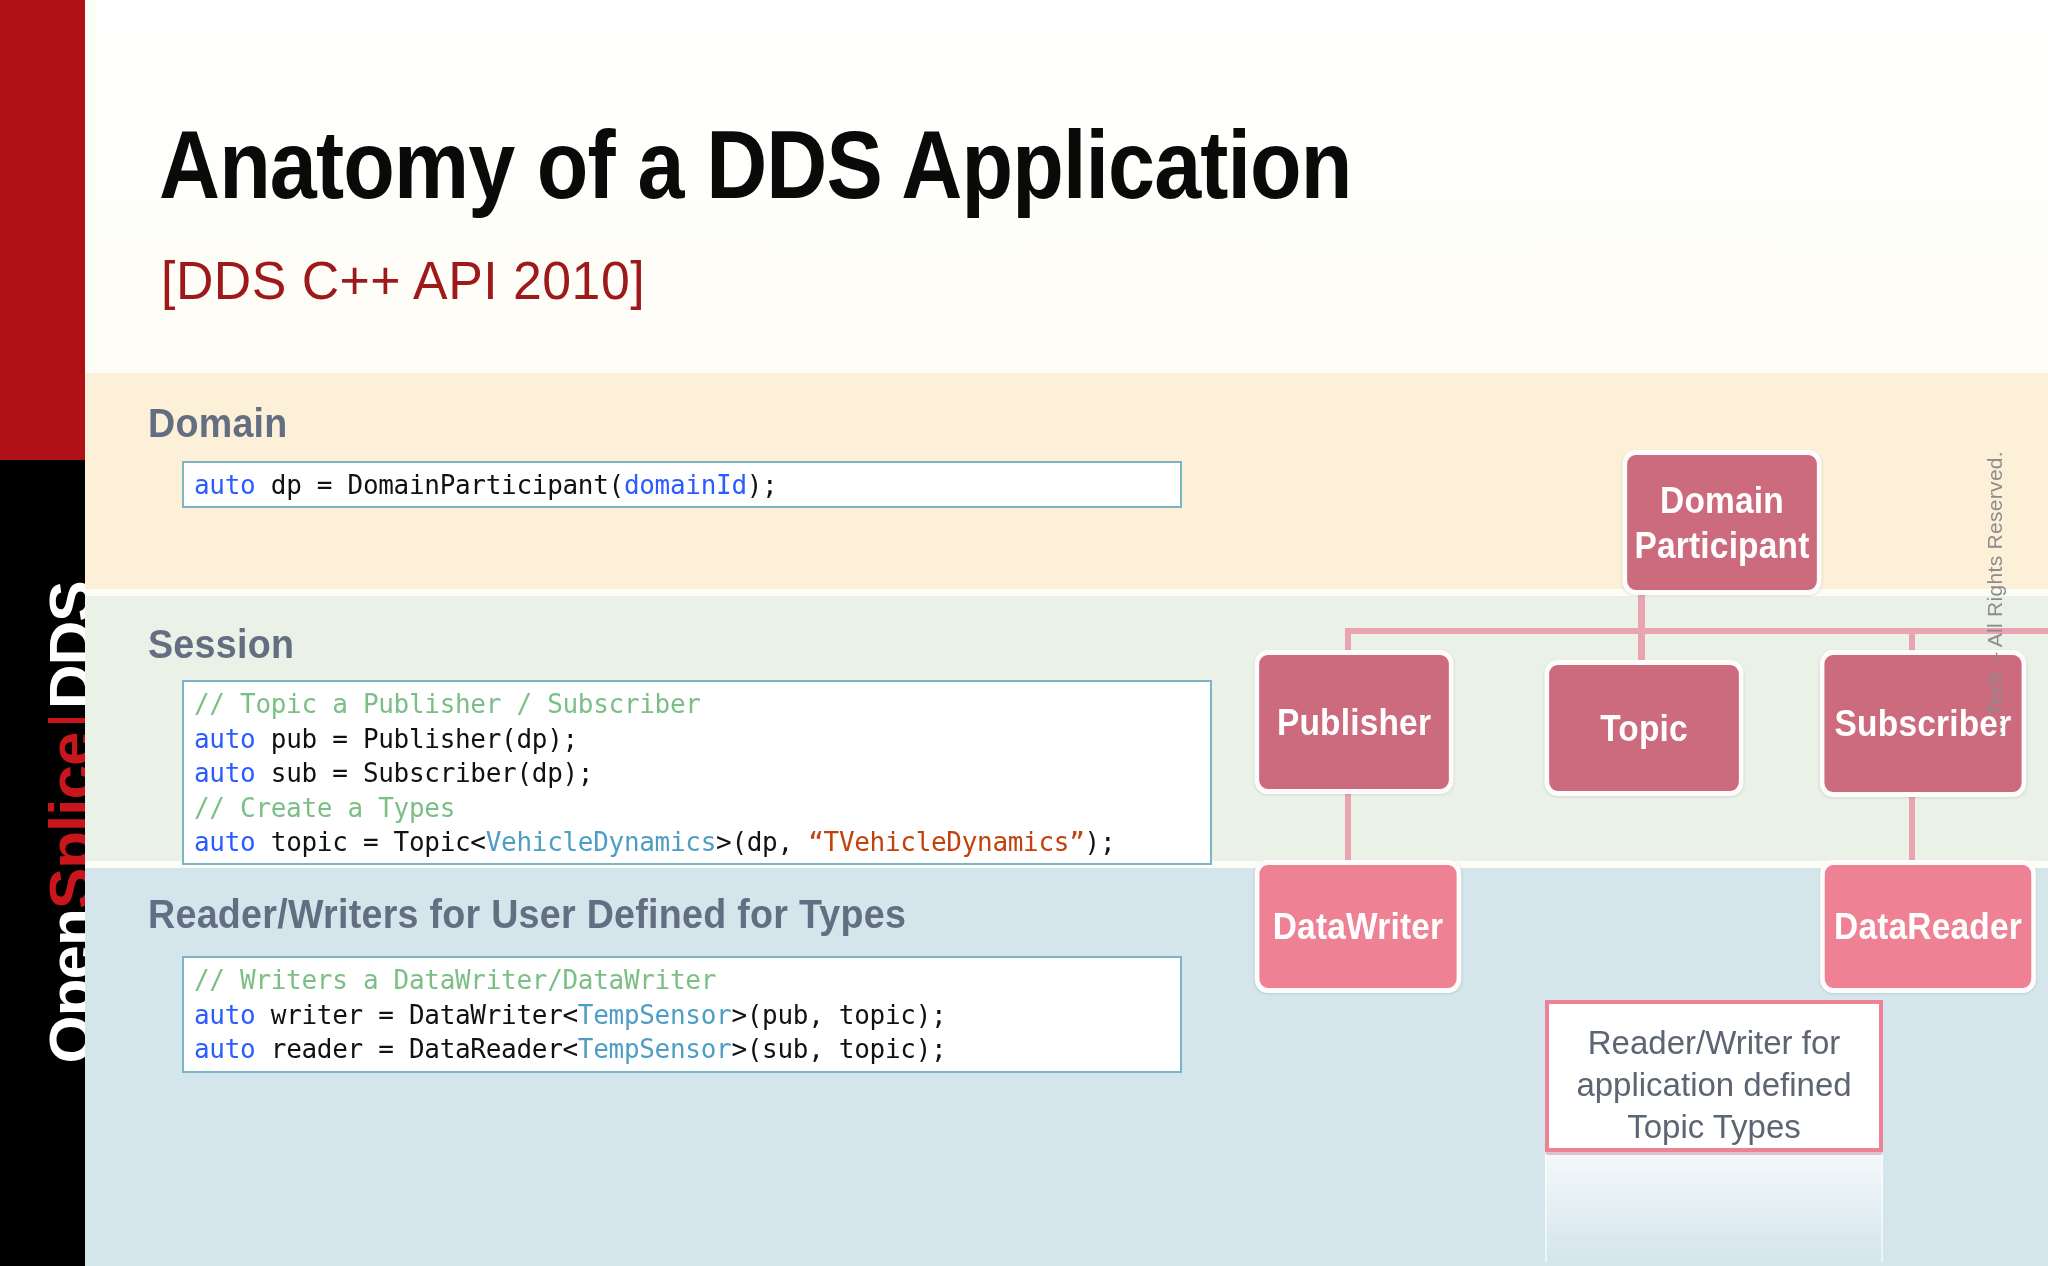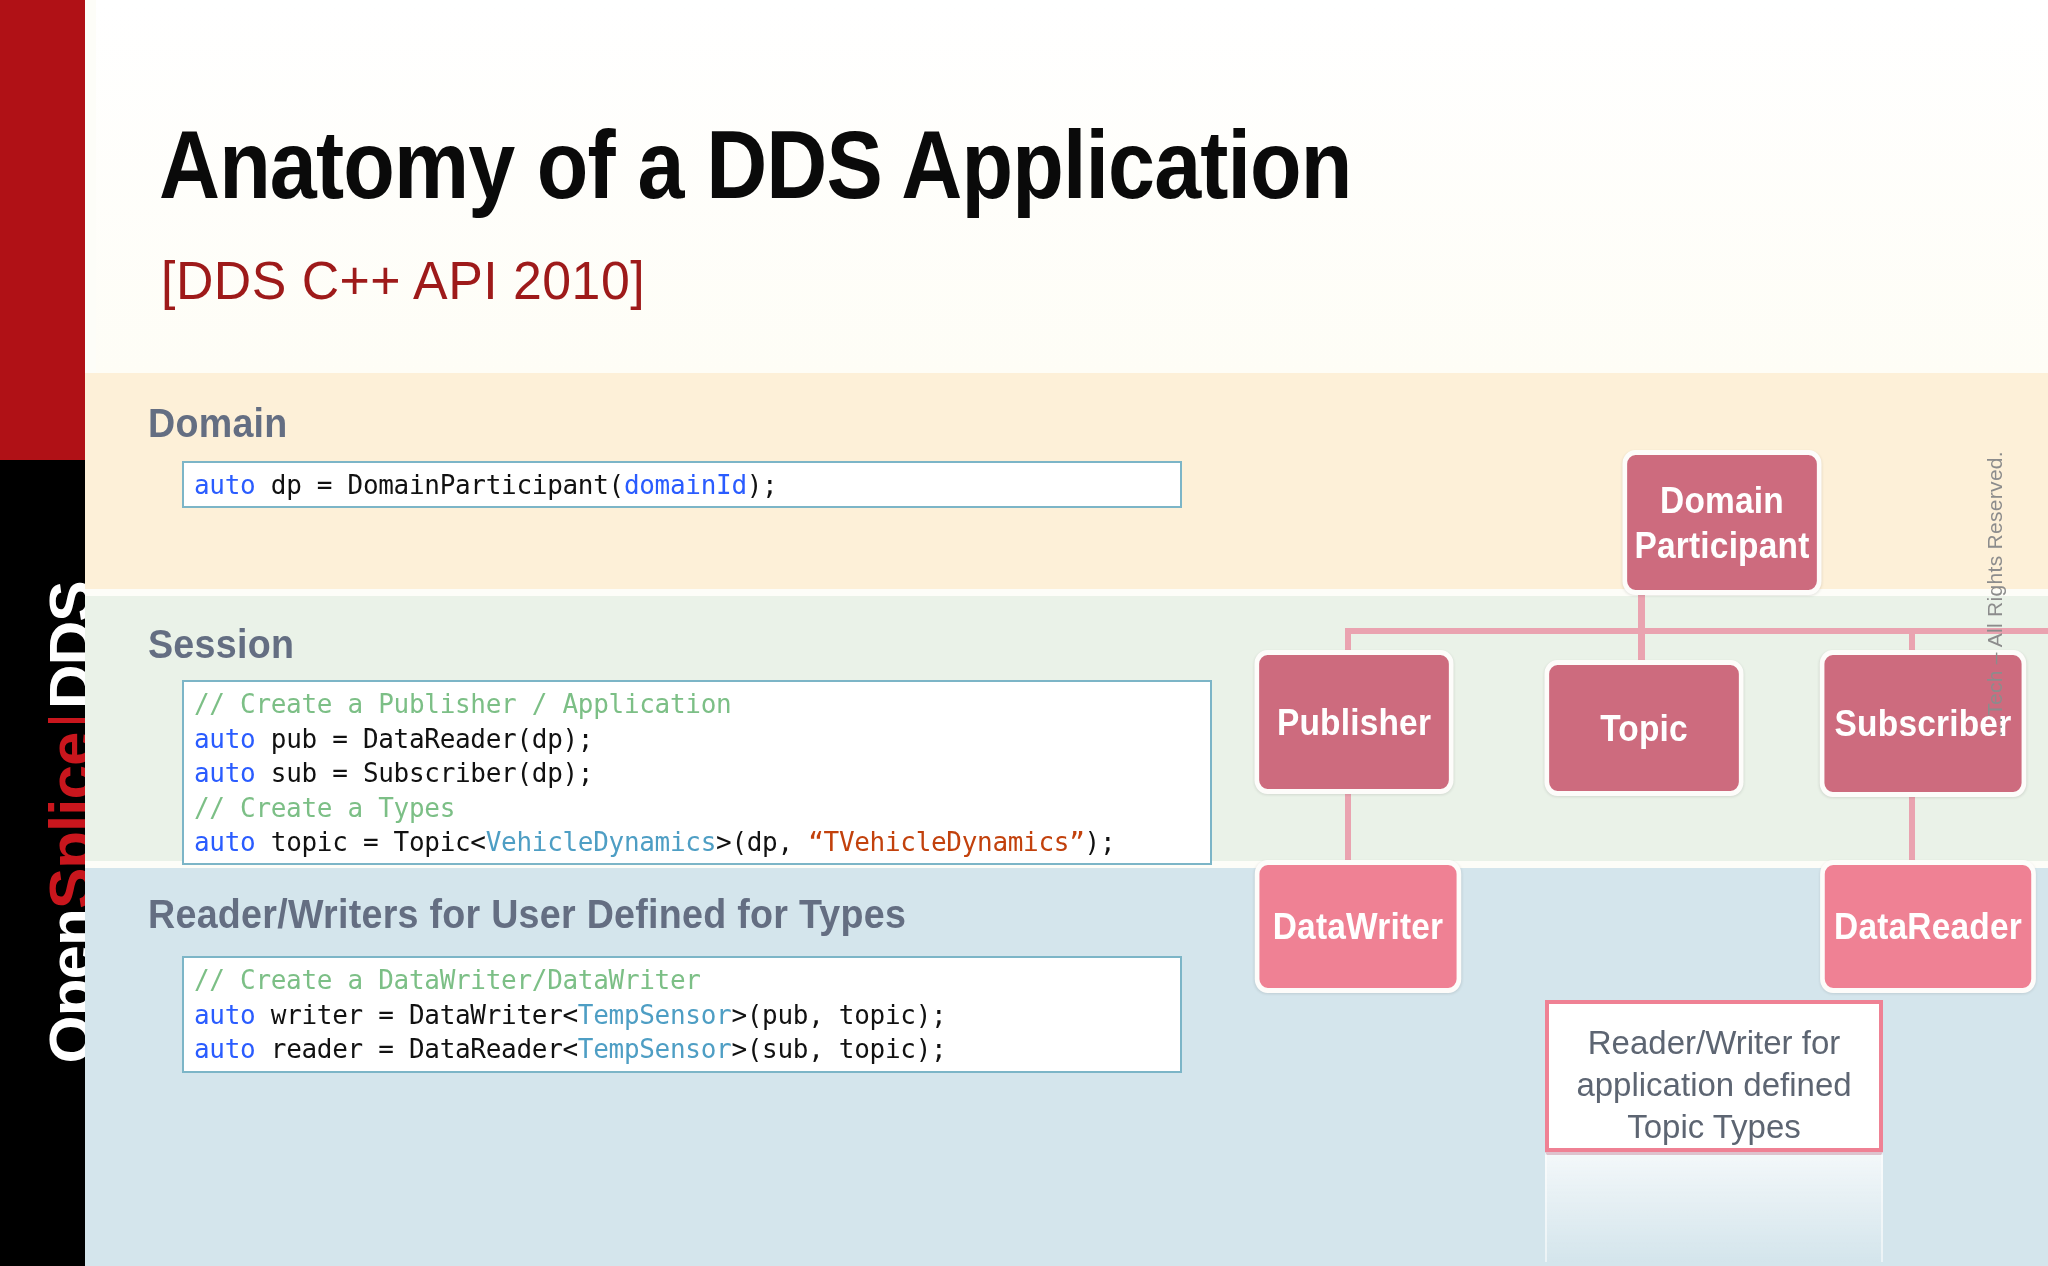--- a/index.html
+++ b/index.html
@@ -129,30 +129,30 @@
     <div id="subtitle">[DDS C++ API 2010]</div>
   </div>
 
   <div class="band" id="band-domain">
     <div class="band-title" style="left:63px;top:30px;">Domain</div>
     <div class="code" style="left:97px;top:88px;width:1000px;height:47px;"><span class="kw">auto</span><span> dp = DomainParticipant(</span><span class="kw">domainId</span><span>);</span></div>
   </div>
 
   <div class="band" id="band-session">
     <div class="band-title" style="left:63px;top:28px;">Session</div>
-    <div class="code" style="left:97px;top:84px;width:1030px;height:185px;"><span class="cm">// Create a Publisher / Application</span>
-<span class="kw">auto</span><span> pub = DataReader(dp);</span>
+    <div class="code" style="left:97px;top:84px;width:1030px;height:185px;"><span class="cm">// Topic a Publisher / Subscriber</span>
+<span class="kw">auto</span><span> pub = Publisher(dp);</span>
 <span class="kw">auto</span><span> sub = Subscriber(dp);</span>
 <span class="cm">// Create a Types</span>
 <span class="kw">auto</span><span> topic = Topic&lt;</span><span class="ty">VehicleDynamics</span><span>&gt;(dp, </span><span class="st">“TVehicleDynamics”</span><span>);</span></div>
   </div>
 
   <div class="band" id="band-rw">
     <div class="band-title" style="left:63px;top:26px;">Reader/Writers for User Defined for Types</div>
-    <div class="code" style="left:97px;top:88px;width:1000px;height:117px;"><span class="cm">// Create a DataWriter/DataWriter</span>
+    <div class="code" style="left:97px;top:88px;width:1000px;height:117px;"><span class="cm">// Writers a DataWriter/DataWriter</span>
 <span class="kw">auto</span><span> writer = DataWriter&lt;</span><span class="ty">TempSensor</span><span>&gt;(pub, topic);</span>
 <span class="kw">auto</span><span> reader = DataReader&lt;</span><span class="ty">TempSensor</span><span>&gt;(sub, topic);</span></div>
   </div>
 
   <div id="diagram">
 
     <div class="conn" style="left:1553px;top:594px;width:7px;height:70px;"></div>
     <div class="conn" style="left:1260px;top:628px;width:1070px;height:6px;"></div>
     <div class="conn" style="left:1260px;top:628px;width:6px;height:44px;"></div>
     <div class="conn" style="left:1553px;top:628px;width:7px;height:44px;"></div>

